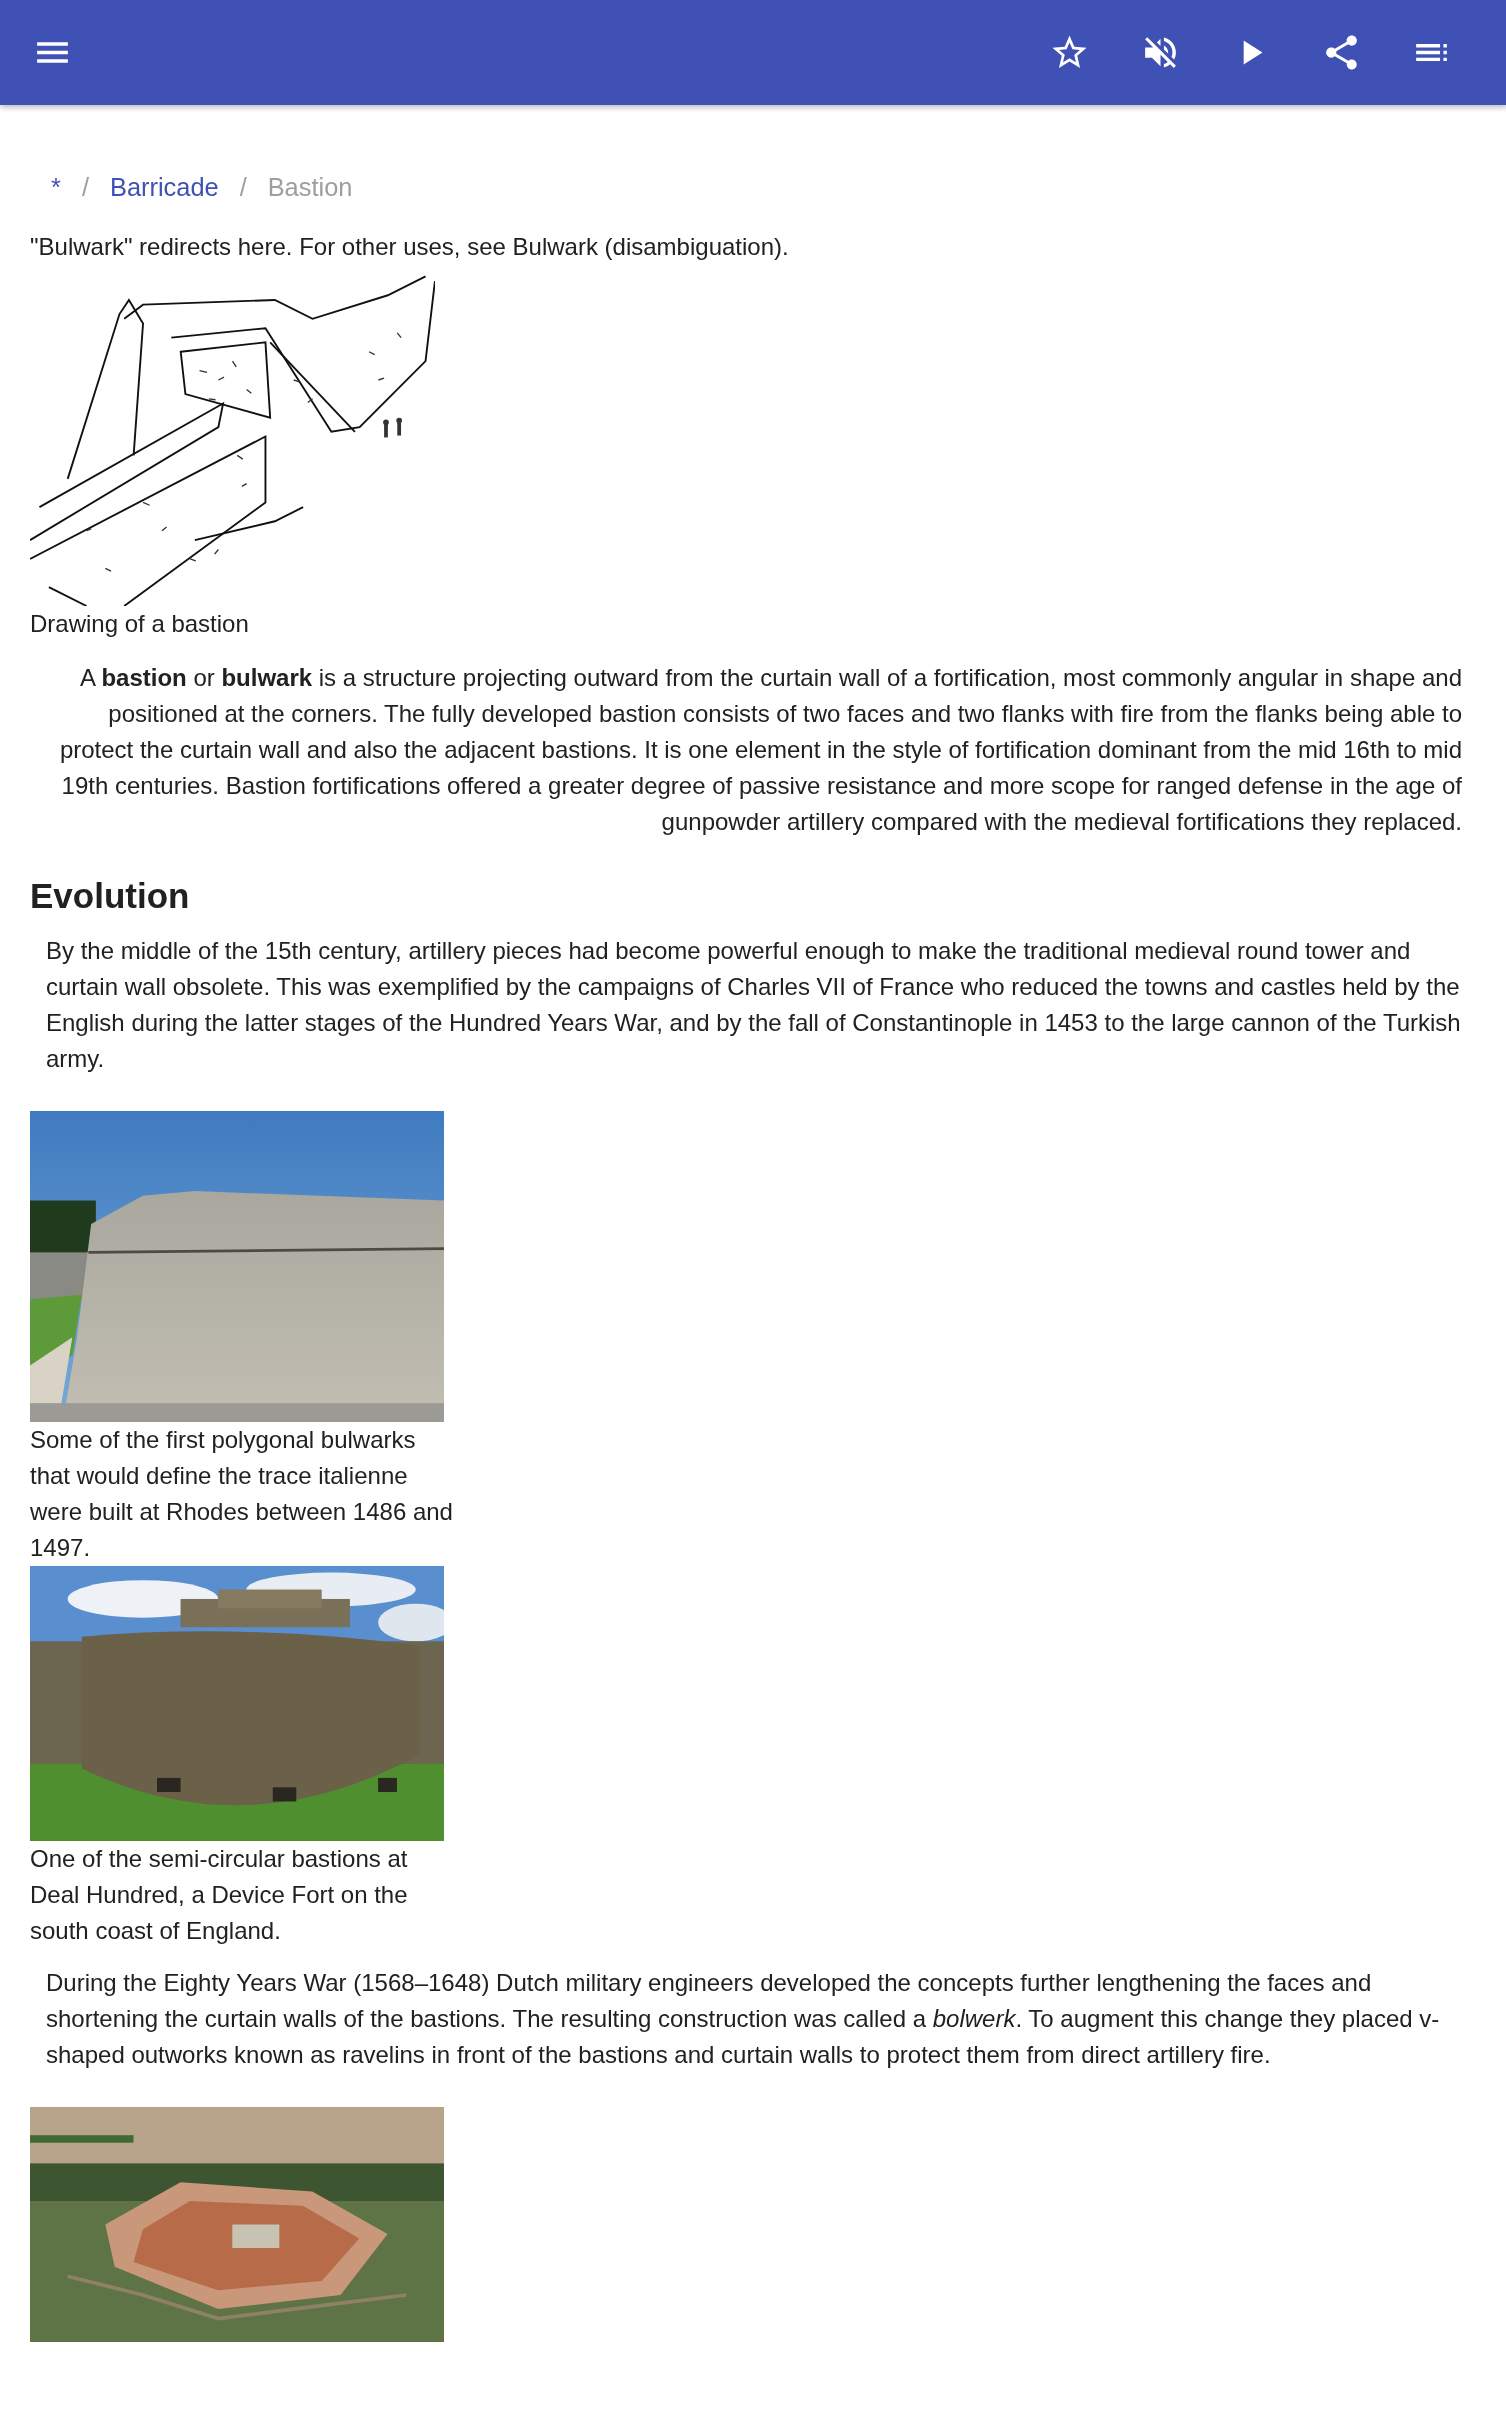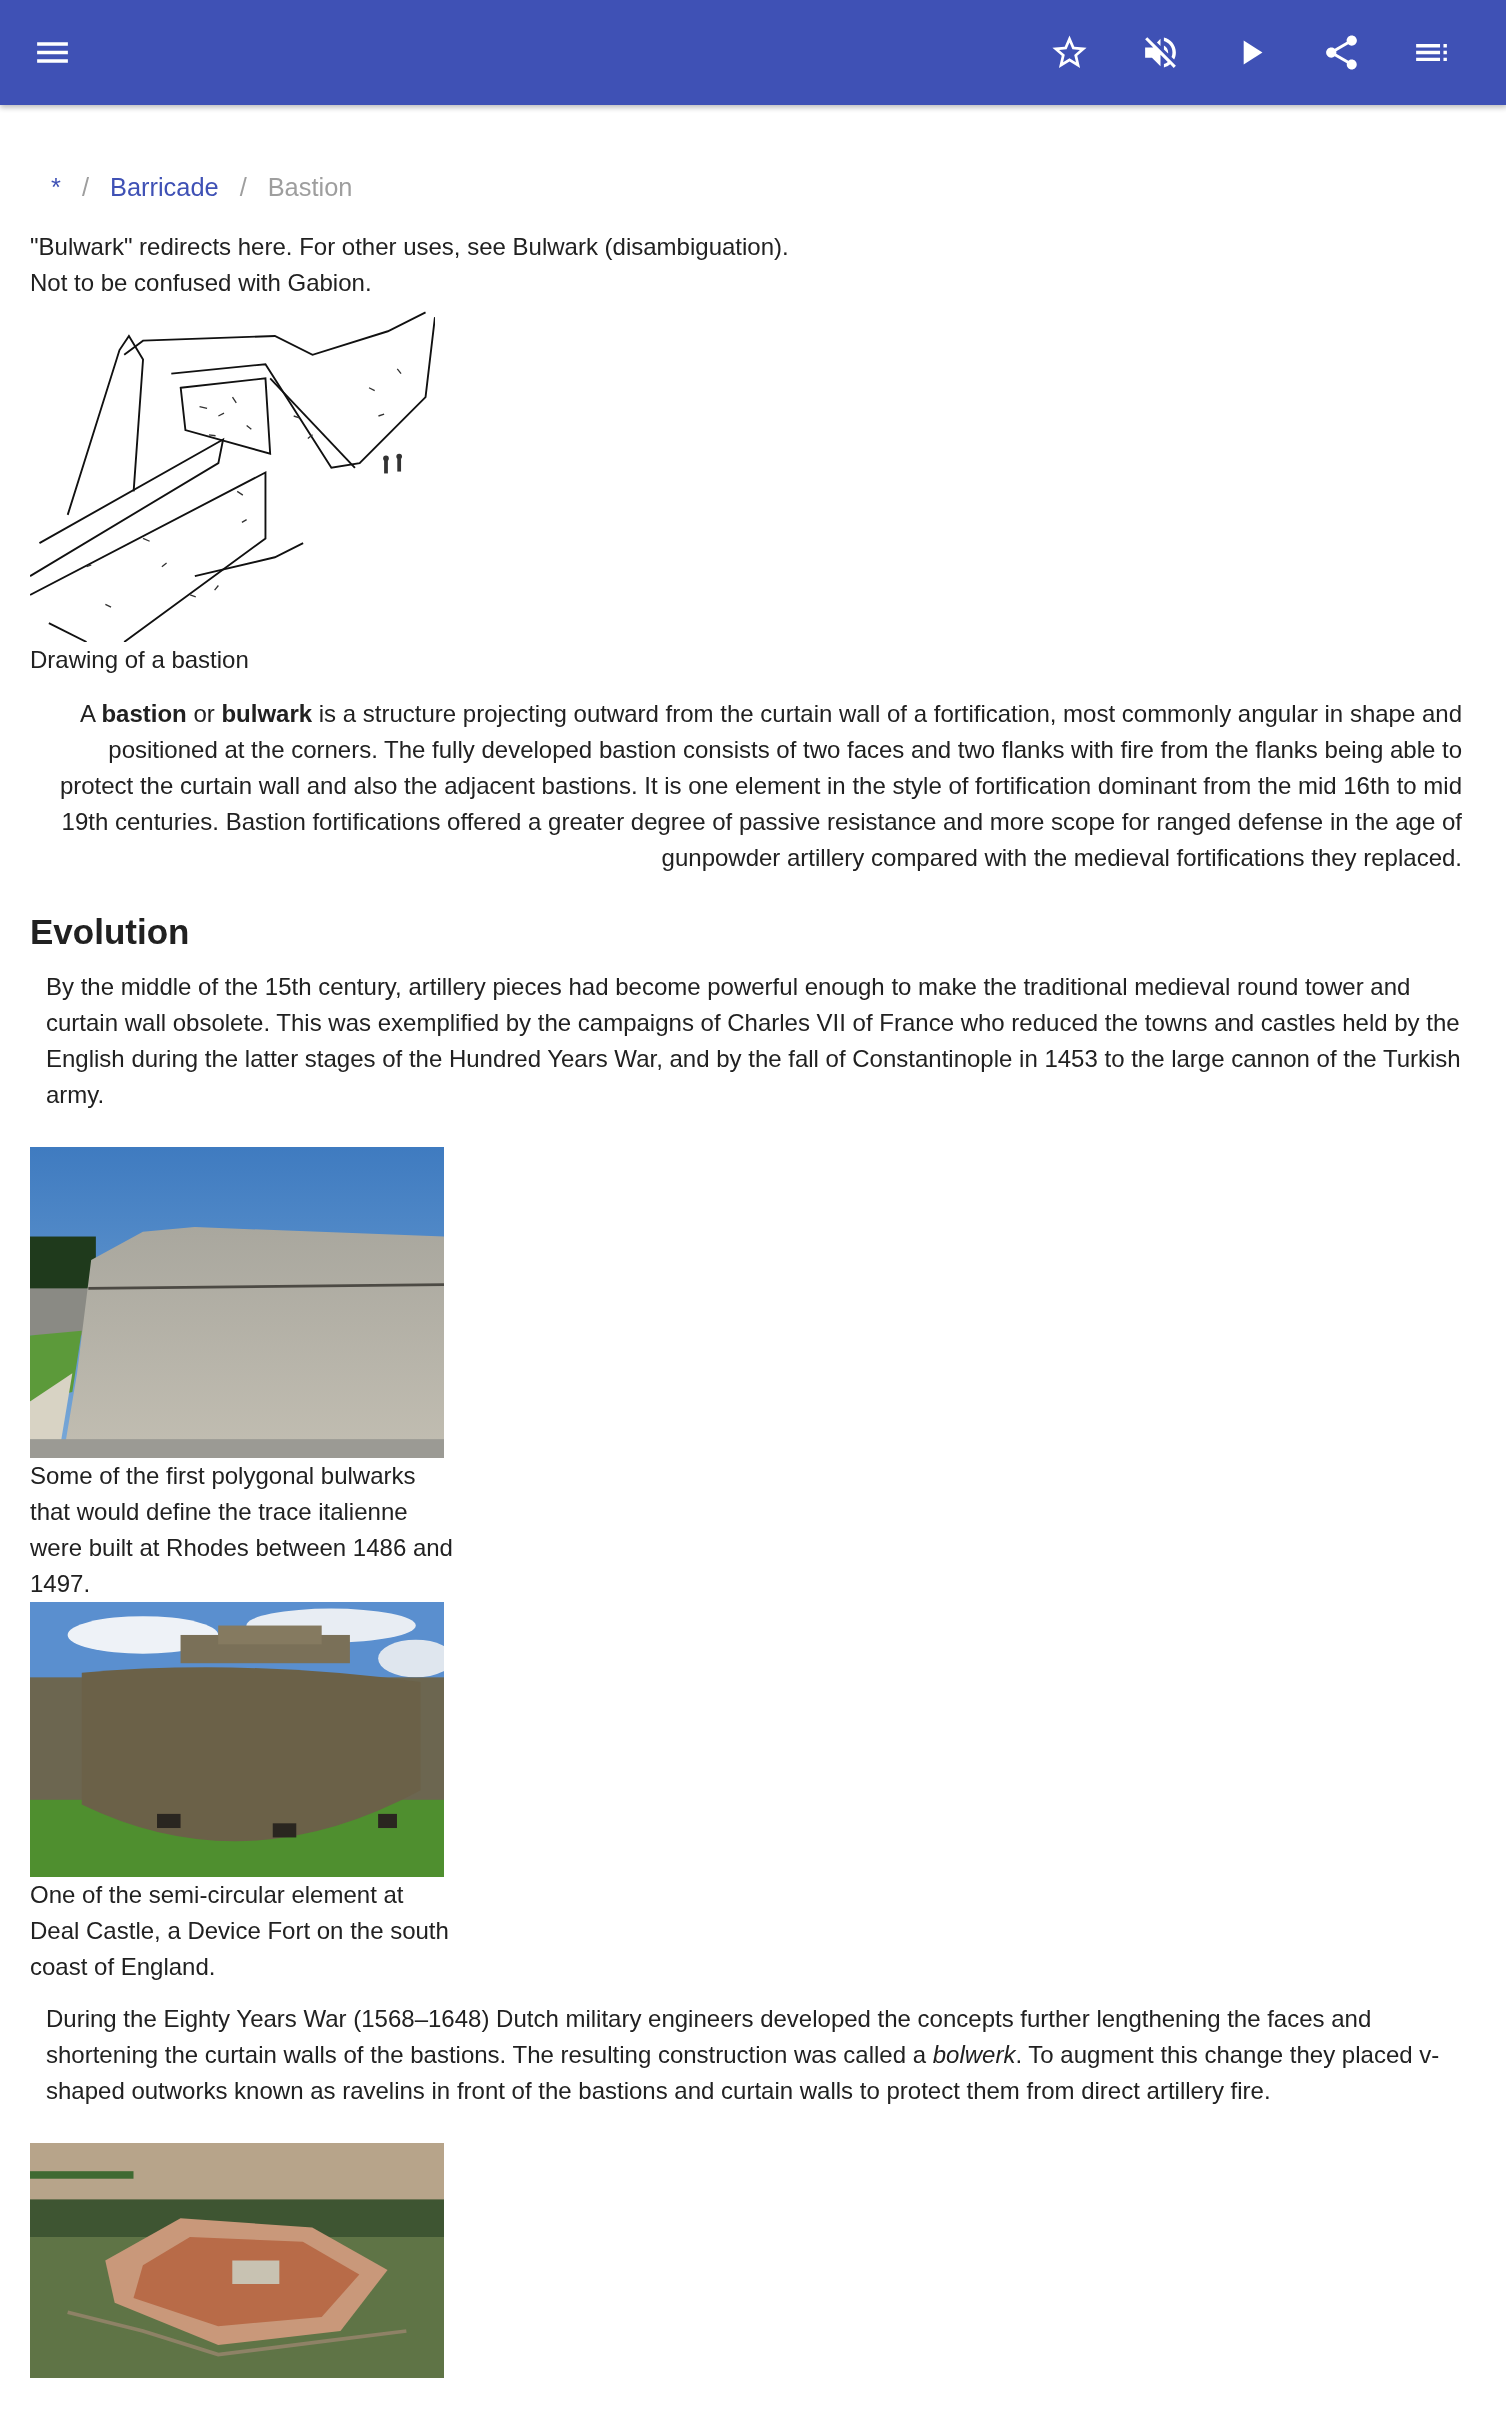--- a/index.html
+++ b/index.html
@@ -87,21 +87,20 @@
   <nav class="breadcrumb">
     <span class="link">*</span>
     <span class="sep">/</span>
     <span class="link">Barricade</span>
     <span class="sep">/</span>
     <span class="current">Bastion</span>
   </nav>
 
   <div class="hatnotes">
     <div>"Bulwark" redirects here. For other uses, see Bulwark (disambiguation).</div>
-    <div>Not to be confused with Gabion.</div>
   </div>
 
   <figure>
     <svg class="drawing" viewBox="0 0 430 360">
       <g fill="none" stroke="#111" stroke-width="2">
         <path d="M0 310 L250 180 L250 250 L100 360"></path>
         <path d="M0 290 L200 170 L205 145 L10 255"></path>
         <path d="M40 225 L95 50 L105 35 L120 60 L110 200"></path>
         <path d="M100 55 L120 40 L260 35 L300 55 L380 30 L420 10"></path>
         <path d="M150 75 L250 65 L320 175 L350 170 L420 100 L430 15"></path>
@@ -160,21 +159,21 @@
       <ellipse cx="410" cy="60" rx="40" ry="20" fill="#dfe6ee"></ellipse>
       <rect x="0" y="170" width="440" height="122" fill="#4f8f2f"></rect>
       <rect x="0" y="80" width="440" height="130" fill="#6c6650"></rect>
       <rect x="160" y="35" width="180" height="30" fill="#7a7058"></rect>
       <rect x="200" y="25" width="110" height="20" fill="#857a60"></rect>
       <path d="M55 75 Q230 60 415 85 L415 200 Q230 300 55 215 Z" fill="#6b6148"></path>
       <rect x="135" y="225" width="25" height="15" fill="#2a2620"></rect>
       <rect x="258" y="235" width="25" height="15" fill="#2a2620"></rect>
       <rect x="370" y="225" width="20" height="15" fill="#2a2620"></rect>
     </svg>
-    <figcaption class="caption">One of the semi-circular element at Deal Castle, a Device Fort on the south coast of England.</figcaption>
+    <figcaption class="caption">One of the semi-circular bastions at Deal Hundred, a Device Fort on the south coast of England.</figcaption>
   </figure>
 
   <p><span>During the Eighty Years War (1568–1648) Dutch military engineers developed the concepts further lengthening the faces and shortening the curtain walls of the bastions. The resulting construction was called a </span><i>bolwerk</i><span>. To augment this change they placed v-shaped outworks known as ravelins in front of the bastions and curtain walls to protect them from direct artillery fire.</span></p>
 
   <figure>
     <svg class="photo ph-aerial" viewBox="0 0 440 250" preserveAspectRatio="none">
       <rect width="440" height="250" fill="#b7a48a"></rect>
       <rect x="0" y="30" width="110" height="8" fill="#3f6a32"></rect>
       <rect x="0" y="70" width="440" height="180" fill="#5f7446"></rect>
       <rect x="0" y="60" width="440" height="40" fill="#3e5532"></rect>

